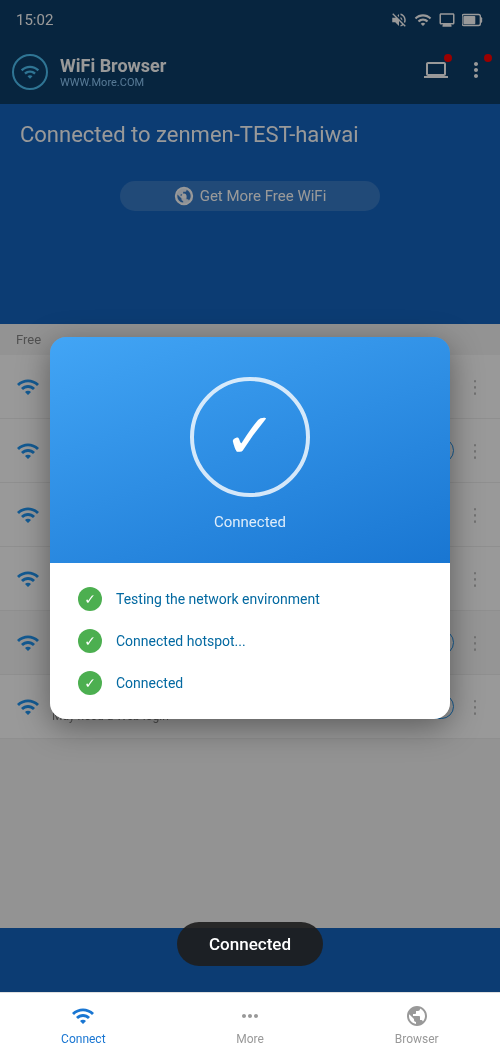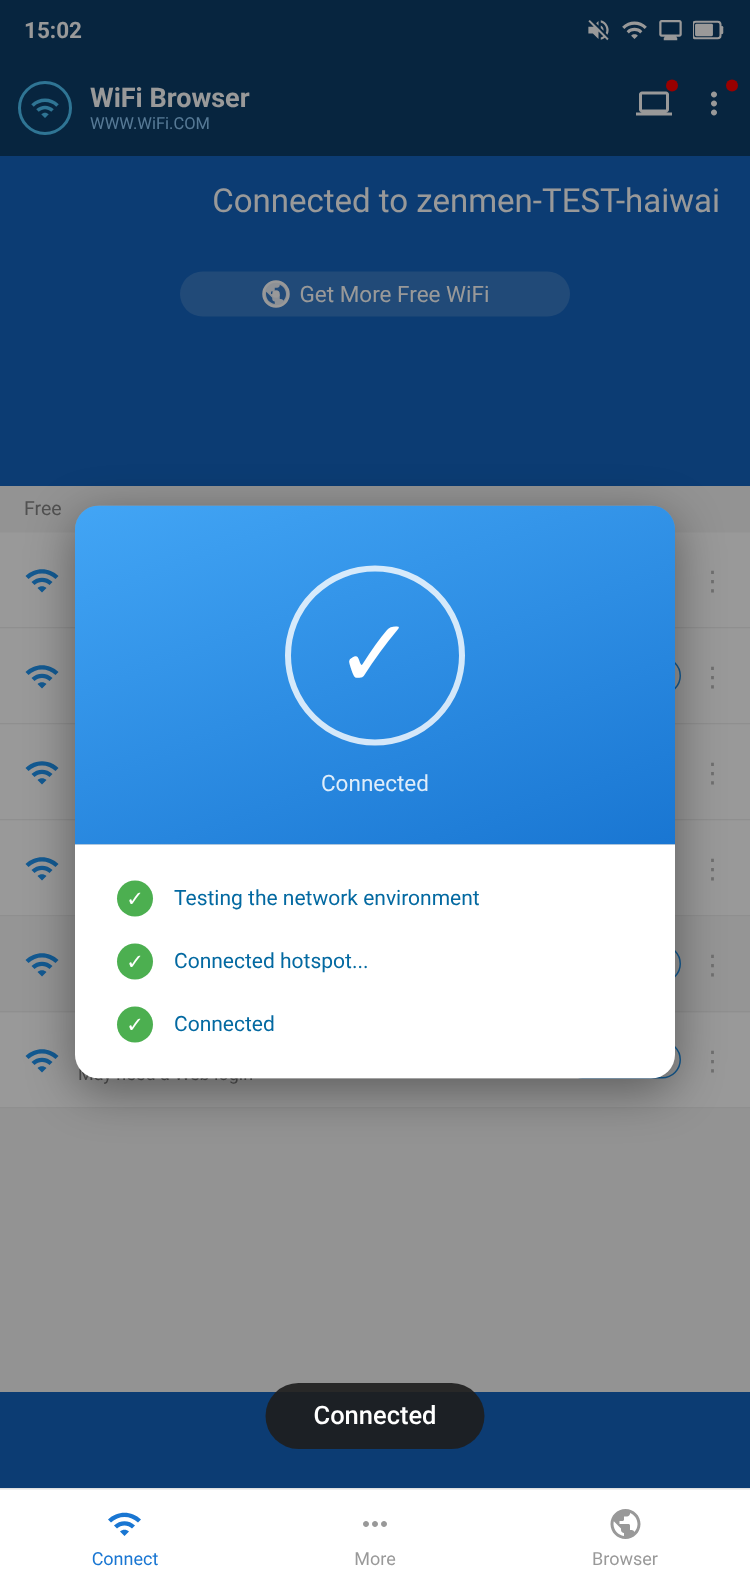--- a/index.html
+++ b/index.html
@@ -16,21 +16,21 @@
     .status-bar {
       width: 100%;
       height: 40px;
       background: #0d3f6a;
       display: flex;
       align-items: center;
       justify-content: space-between;
       padding: 0 16px;
       color: white;
       font-size: 15px;
-      font-weight: bold;
+      font-weight: normal;
     }
     .status-icons {
       display: flex;
       align-items: center;
       gap: 6px;
     }
 
     
     .app-bar {
       width: 100%;
@@ -84,21 +84,21 @@
       background: red;
       border-radius: 50%;
     }
 
     
     .connected-banner {
       background: #1565c0;
       padding: 18px 20px;
       color: white;
       font-size: 22px;
-      text-align: right;
+      text-align: left;
     }
 
     
     .get-wifi-btn {
       background: rgba(255,255,255,0.15);
       margin: 0 auto;
       width: 260px;
       height: 30px;
       border-radius: 22px;
       display: flex;
@@ -321,21 +321,21 @@
 </div>
 
 <div class="app-bar">
   <div class="app-logo">
     <svg width="20" height="20" viewBox="0 0 24 24" fill="#4fc3f7">
       <path d="M1 9l2 2c4.97-4.97 13.03-4.97 18 0l2-2C16.93 2.93 7.08 2.93 1 9zm8 8l3 3 3-3c-1.65-1.66-4.34-1.66-6 0zm-4-4l2 2c2.76-2.76 7.24-2.76 10 0l2-2C15.14 9.14 8.87 9.14 5 13z"></path>
     </svg>
   </div>
   <div class="app-title-block">
     <div class="app-title">WiFi Browser</div>
-    <div class="app-subtitle">WWW.WiFi.COM</div>
+    <div class="app-subtitle">WWW.More.COM</div>
   </div>
   <div class="app-bar-actions">
     <div class="icon-btn">
       <svg width="24" height="24" viewBox="0 0 24 24" fill="white">
         <path d="M20 18c1.1 0 1.99-.9 1.99-2L22 6c0-1.1-.9-2-2-2H4c-1.1 0-2 .9-2 2v10c0 1.1.9 2 2 2H0v2h24v-2h-4zM4 6h16v10H4V6z"></path>
       </svg>
       <span class="badge"></span>
     </div>
     <div class="icon-btn">
       <svg width="24" height="24" viewBox="0 0 24 24" fill="white">

